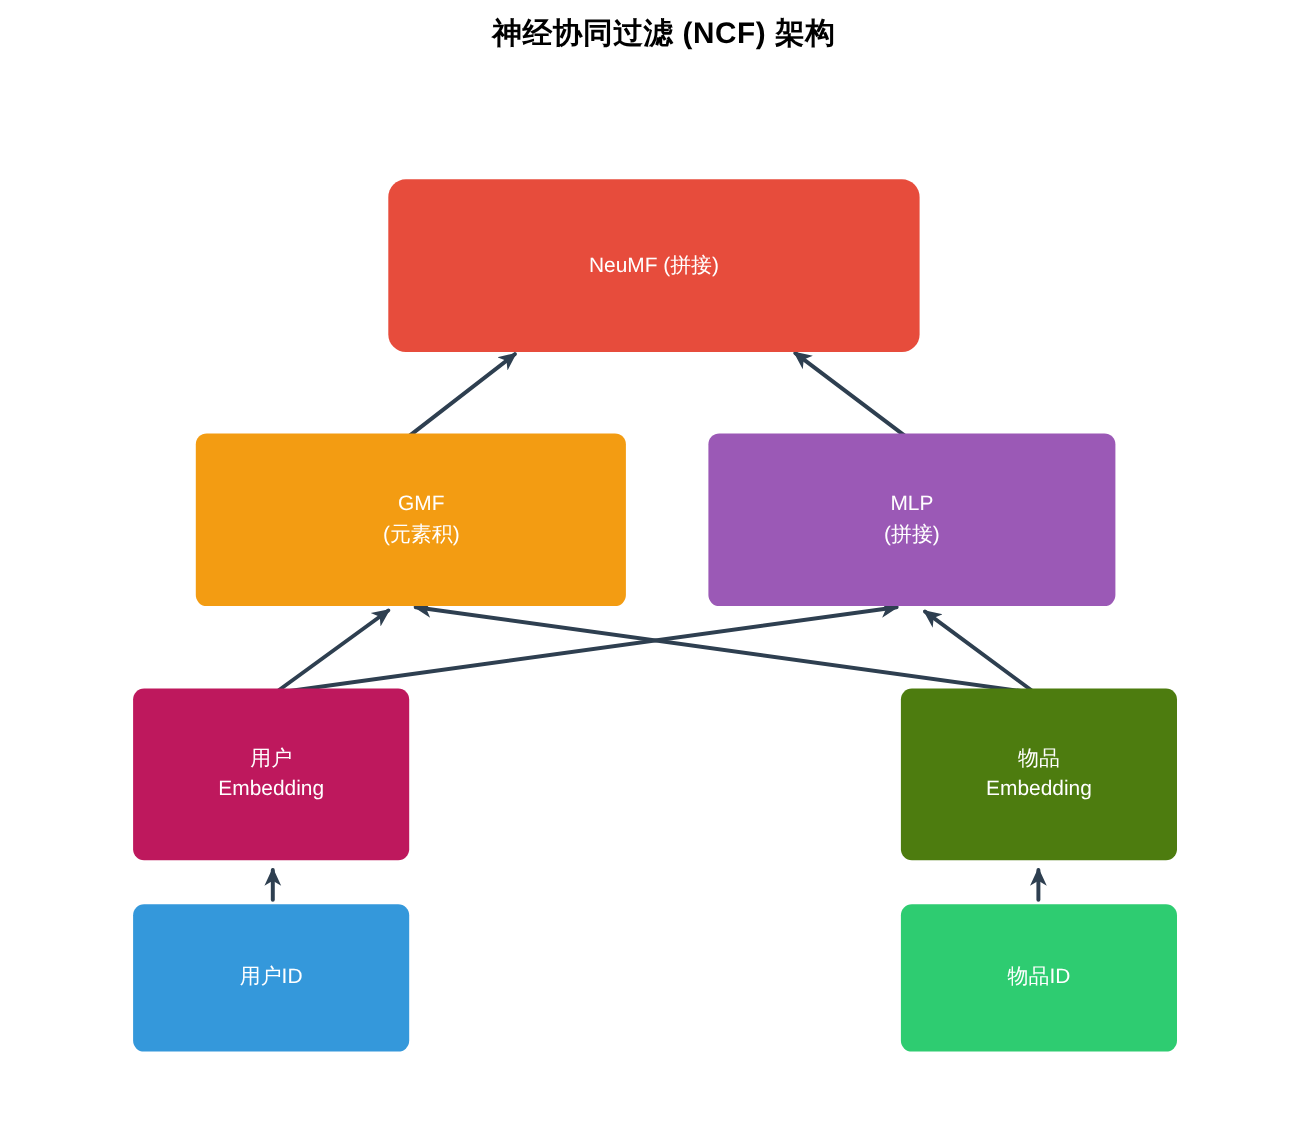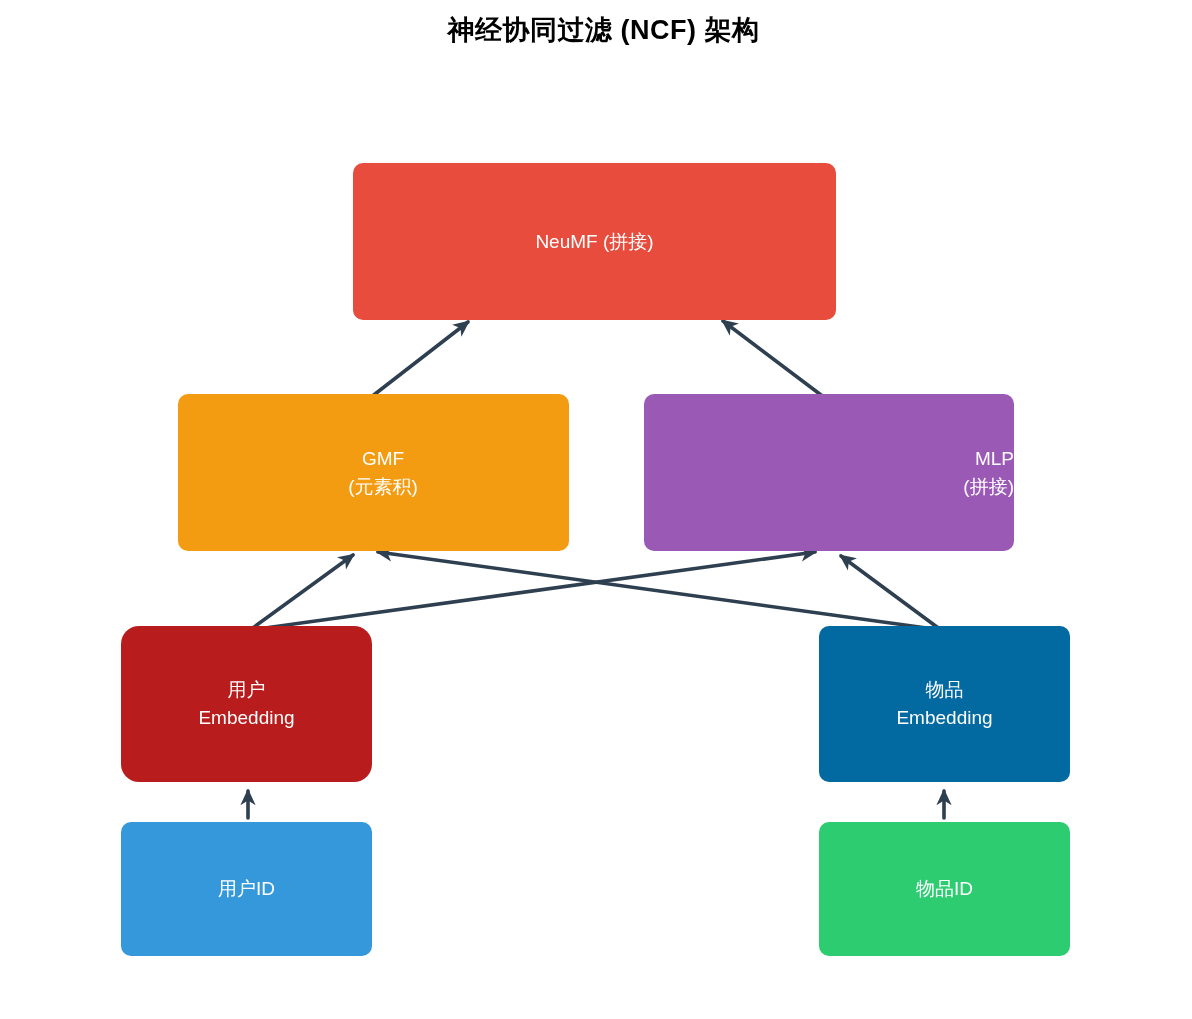--- a/index.html
+++ b/index.html
@@ -42,21 +42,21 @@
     flex-direction: column;
     align-items: center;
     justify-content: center;
     color: #ffffff;
     font-size: 19px;
     line-height: 1.45;
     text-align: center;
   }
   .node-neumf   { left: 353px; top: 163px; width: 483px; height: 157px; }
   .node-gmf     { left: 178px; top: 394px; width: 372px; height: 157px; }
-  .node-mlp     { left: 644px; top: 394px; width: 370px; height: 157px; align-items: flex-end; }
+  .node-mlp     { left: 644px; top: 394px; width: 370px; height: 157px; }
   .node-user-embedding { left: 121px; top: 626px; width: 251px; height: 156px; }
   .node-item-embedding { left: 819px; top: 626px; width: 251px; height: 156px; }
   .node-user-id { left: 121px; top: 822px; width: 251px; height: 134px; text-align: center; }
   .node-item-id { left: 819px; top: 822px; width: 251px; height: 134px; }
   .edge {
     fill: none;
     stroke-width: 3.6px;
     stroke-linecap: round;
   }
 </style>
@@ -77,40 +77,40 @@
     <line class="edge" x1="366" y1="401" x2="468" y2="322" marker-end="url(#arrowhead)" style="stroke: rgb(46, 63, 80);"></line>
     <line class="edge" x1="829" y1="401" x2="723" y2="321" marker-end="url(#arrowhead)" style="stroke: rgb(46, 63, 80);"></line>
     <line class="edge" x1="250" y1="630" x2="353" y2="555" marker-end="url(#arrowhead)" style="stroke: rgb(46, 63, 80);"></line>
     <line class="edge" x1="250" y1="630" x2="815" y2="552" marker-end="url(#arrowhead)" style="stroke: rgb(46, 63, 80);"></line>
     <line class="edge" x1="941" y1="630" x2="841" y2="556" marker-end="url(#arrowhead)" style="stroke: rgb(46, 63, 80);"></line>
     <line class="edge" x1="941" y1="630" x2="378" y2="552" marker-end="url(#arrowhead)" style="stroke: rgb(46, 63, 80);"></line>
     <line class="edge" x1="248" y1="818" x2="248" y2="791" marker-end="url(#arrowhead)" style="stroke: rgb(46, 63, 80);"></line>
     <line class="edge" x1="944" y1="818" x2="944" y2="791" marker-end="url(#arrowhead)" style="stroke: rgb(46, 63, 80);"></line>
   </svg>
 
-  <div class="node node-neumf" style="background-color: rgb(231, 76, 60);">
+  <div class="node node-neumf" style="background-color: rgb(231, 76, 60); border-radius: 16px;">
     <span>NeuMF (拼接)</span>
   </div>
 
   <div class="node node-gmf" style="background-color: rgb(243, 156, 18); padding-left: 19px;">
     <span>GMF</span>
     <span>(元素积)</span>
   </div>
 
   <div class="node node-mlp" style="background-color: rgb(155, 89, 182);">
     <span>MLP</span>
     <span>(拼接)</span>
   </div>
 
-  <div class="node node-user-embedding" style="background-color: #b91c1c; border-radius: 18px;">
+  <div class="node node-user-embedding" style="background-color: #be185d;">
     <span>用户</span>
     <span>Embedding</span>
   </div>
 
-  <div class="node node-item-embedding" style="background-color: #0369a1;">
+  <div class="node node-item-embedding" style="background-color: #4d7c0f;">
     <span>物品</span>
     <span>Embedding</span>
   </div>
 
   <div class="node node-user-id" style="background-color: rgb(52, 152, 219);">
     <span>用户ID</span>
   </div>
 
   <div class="node node-item-id" style="background-color: rgb(46, 204, 113);">
     <span>物品ID</span>

